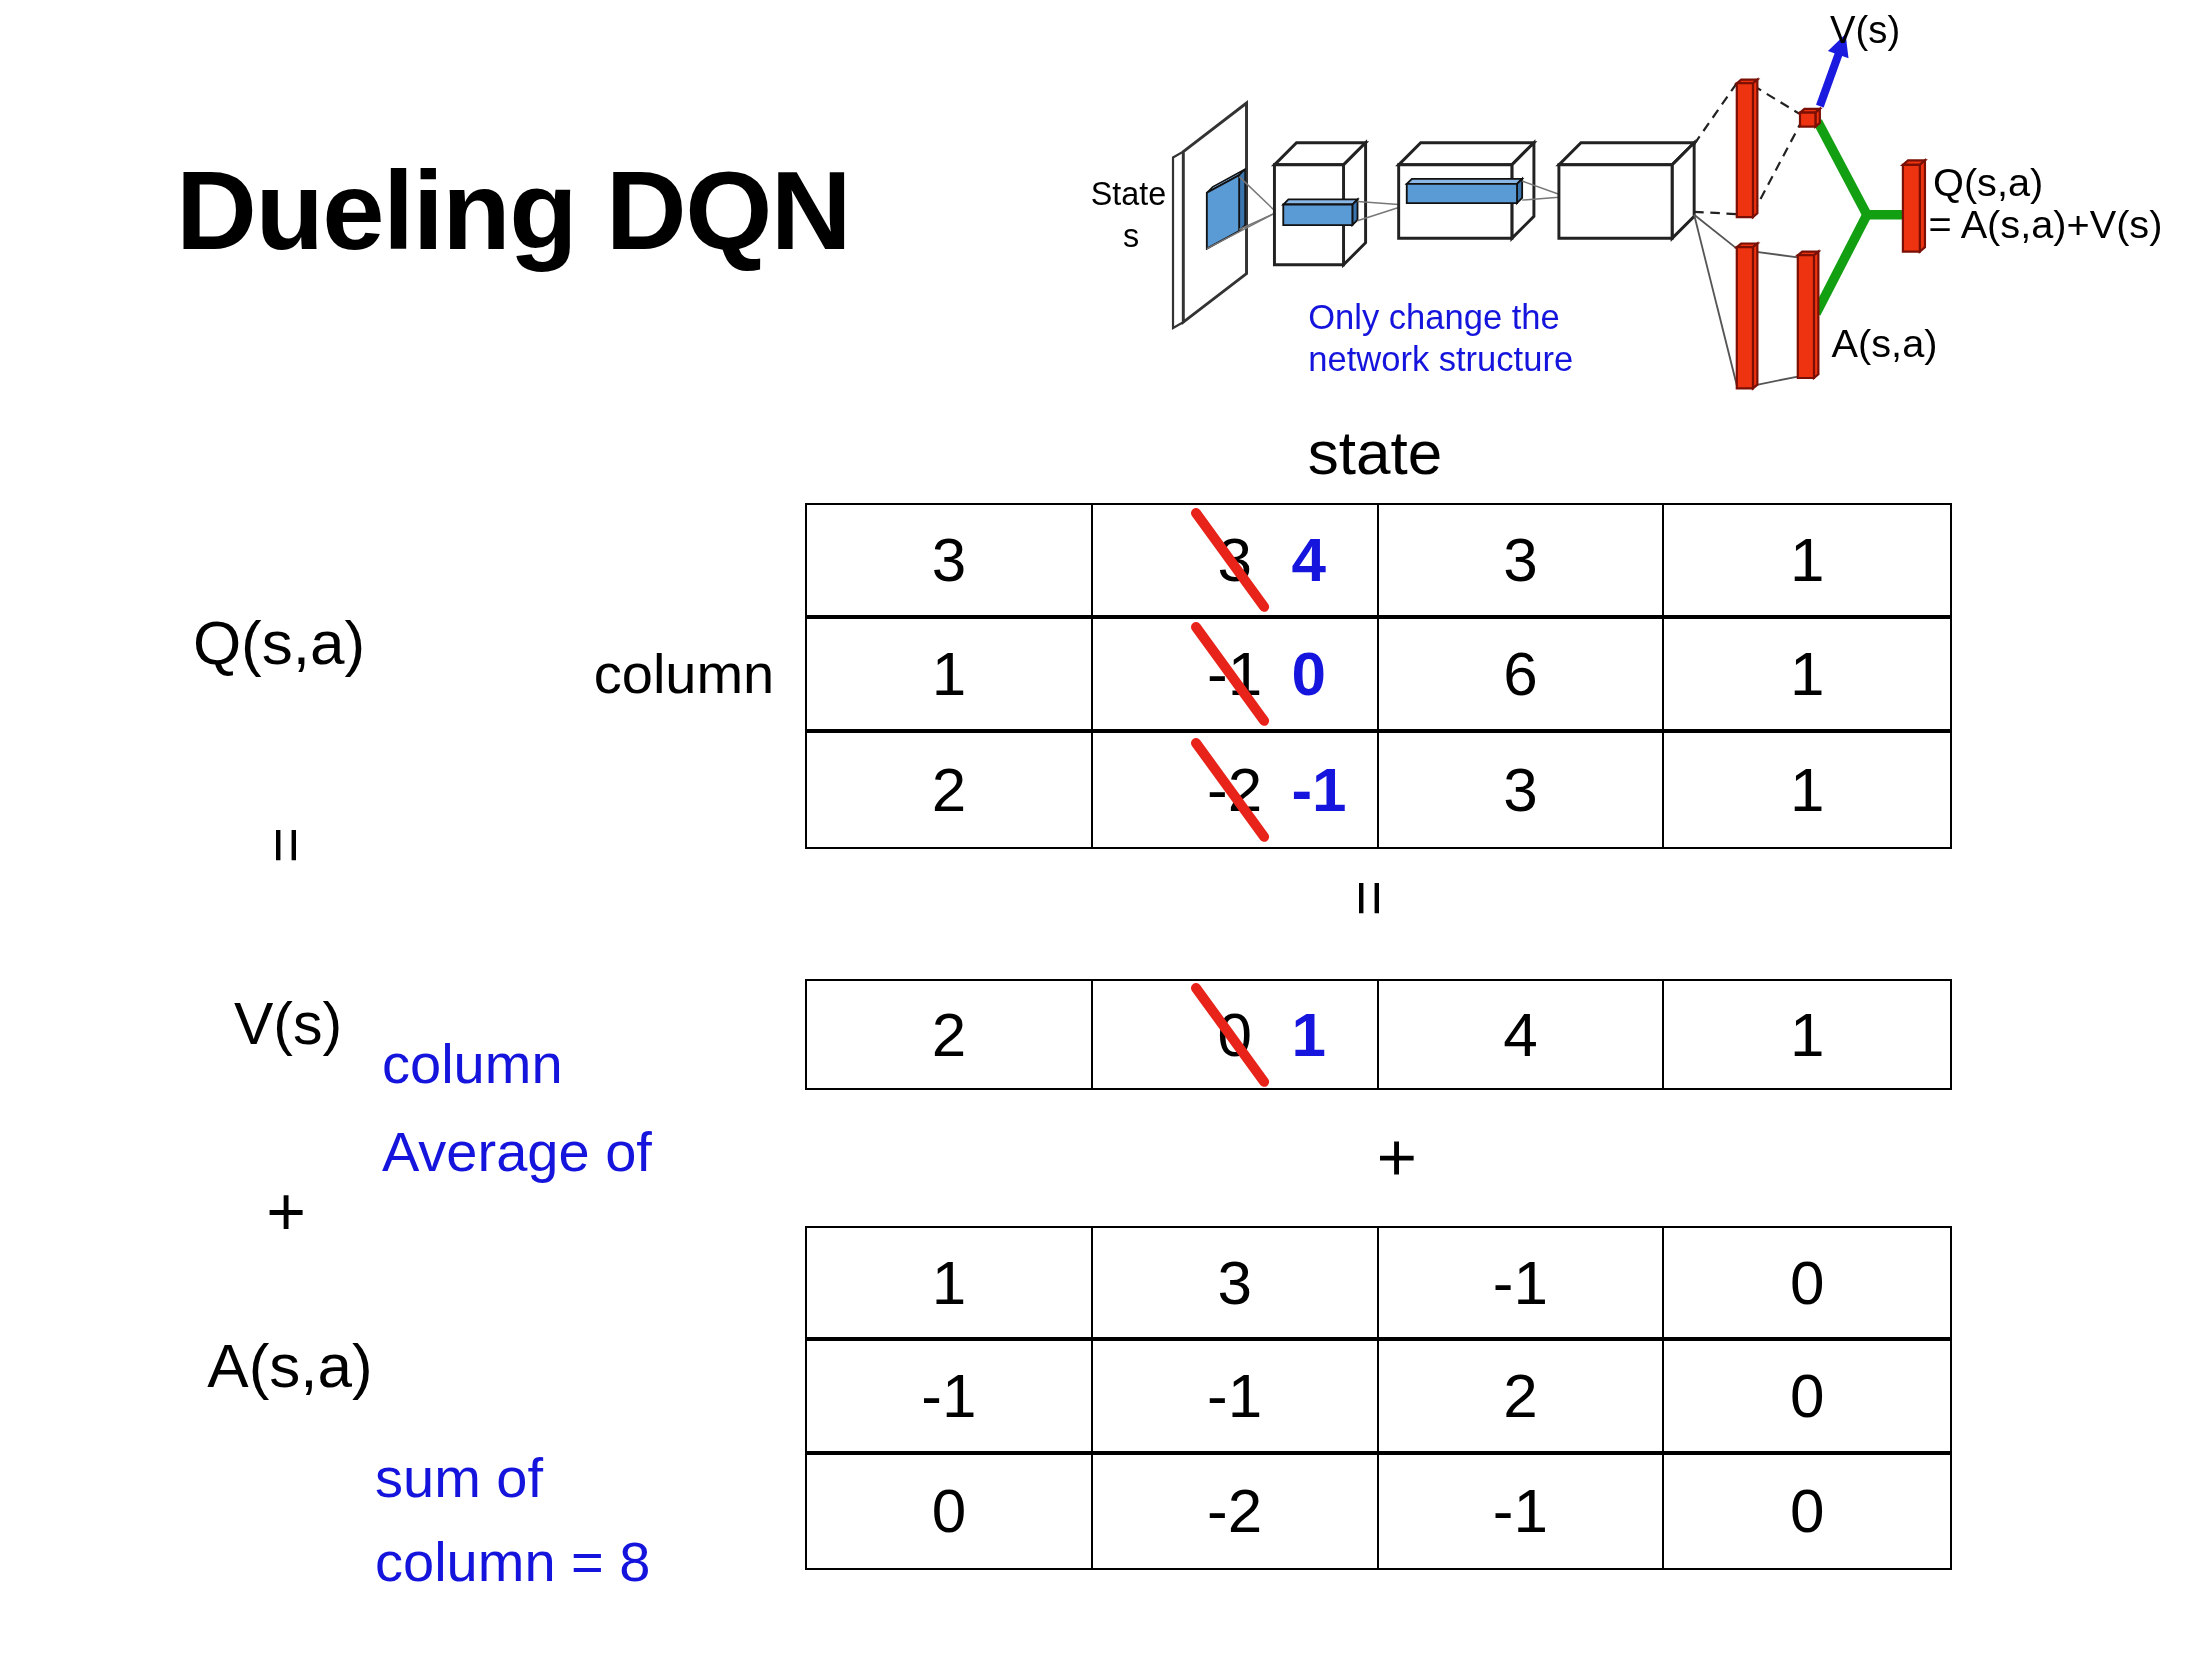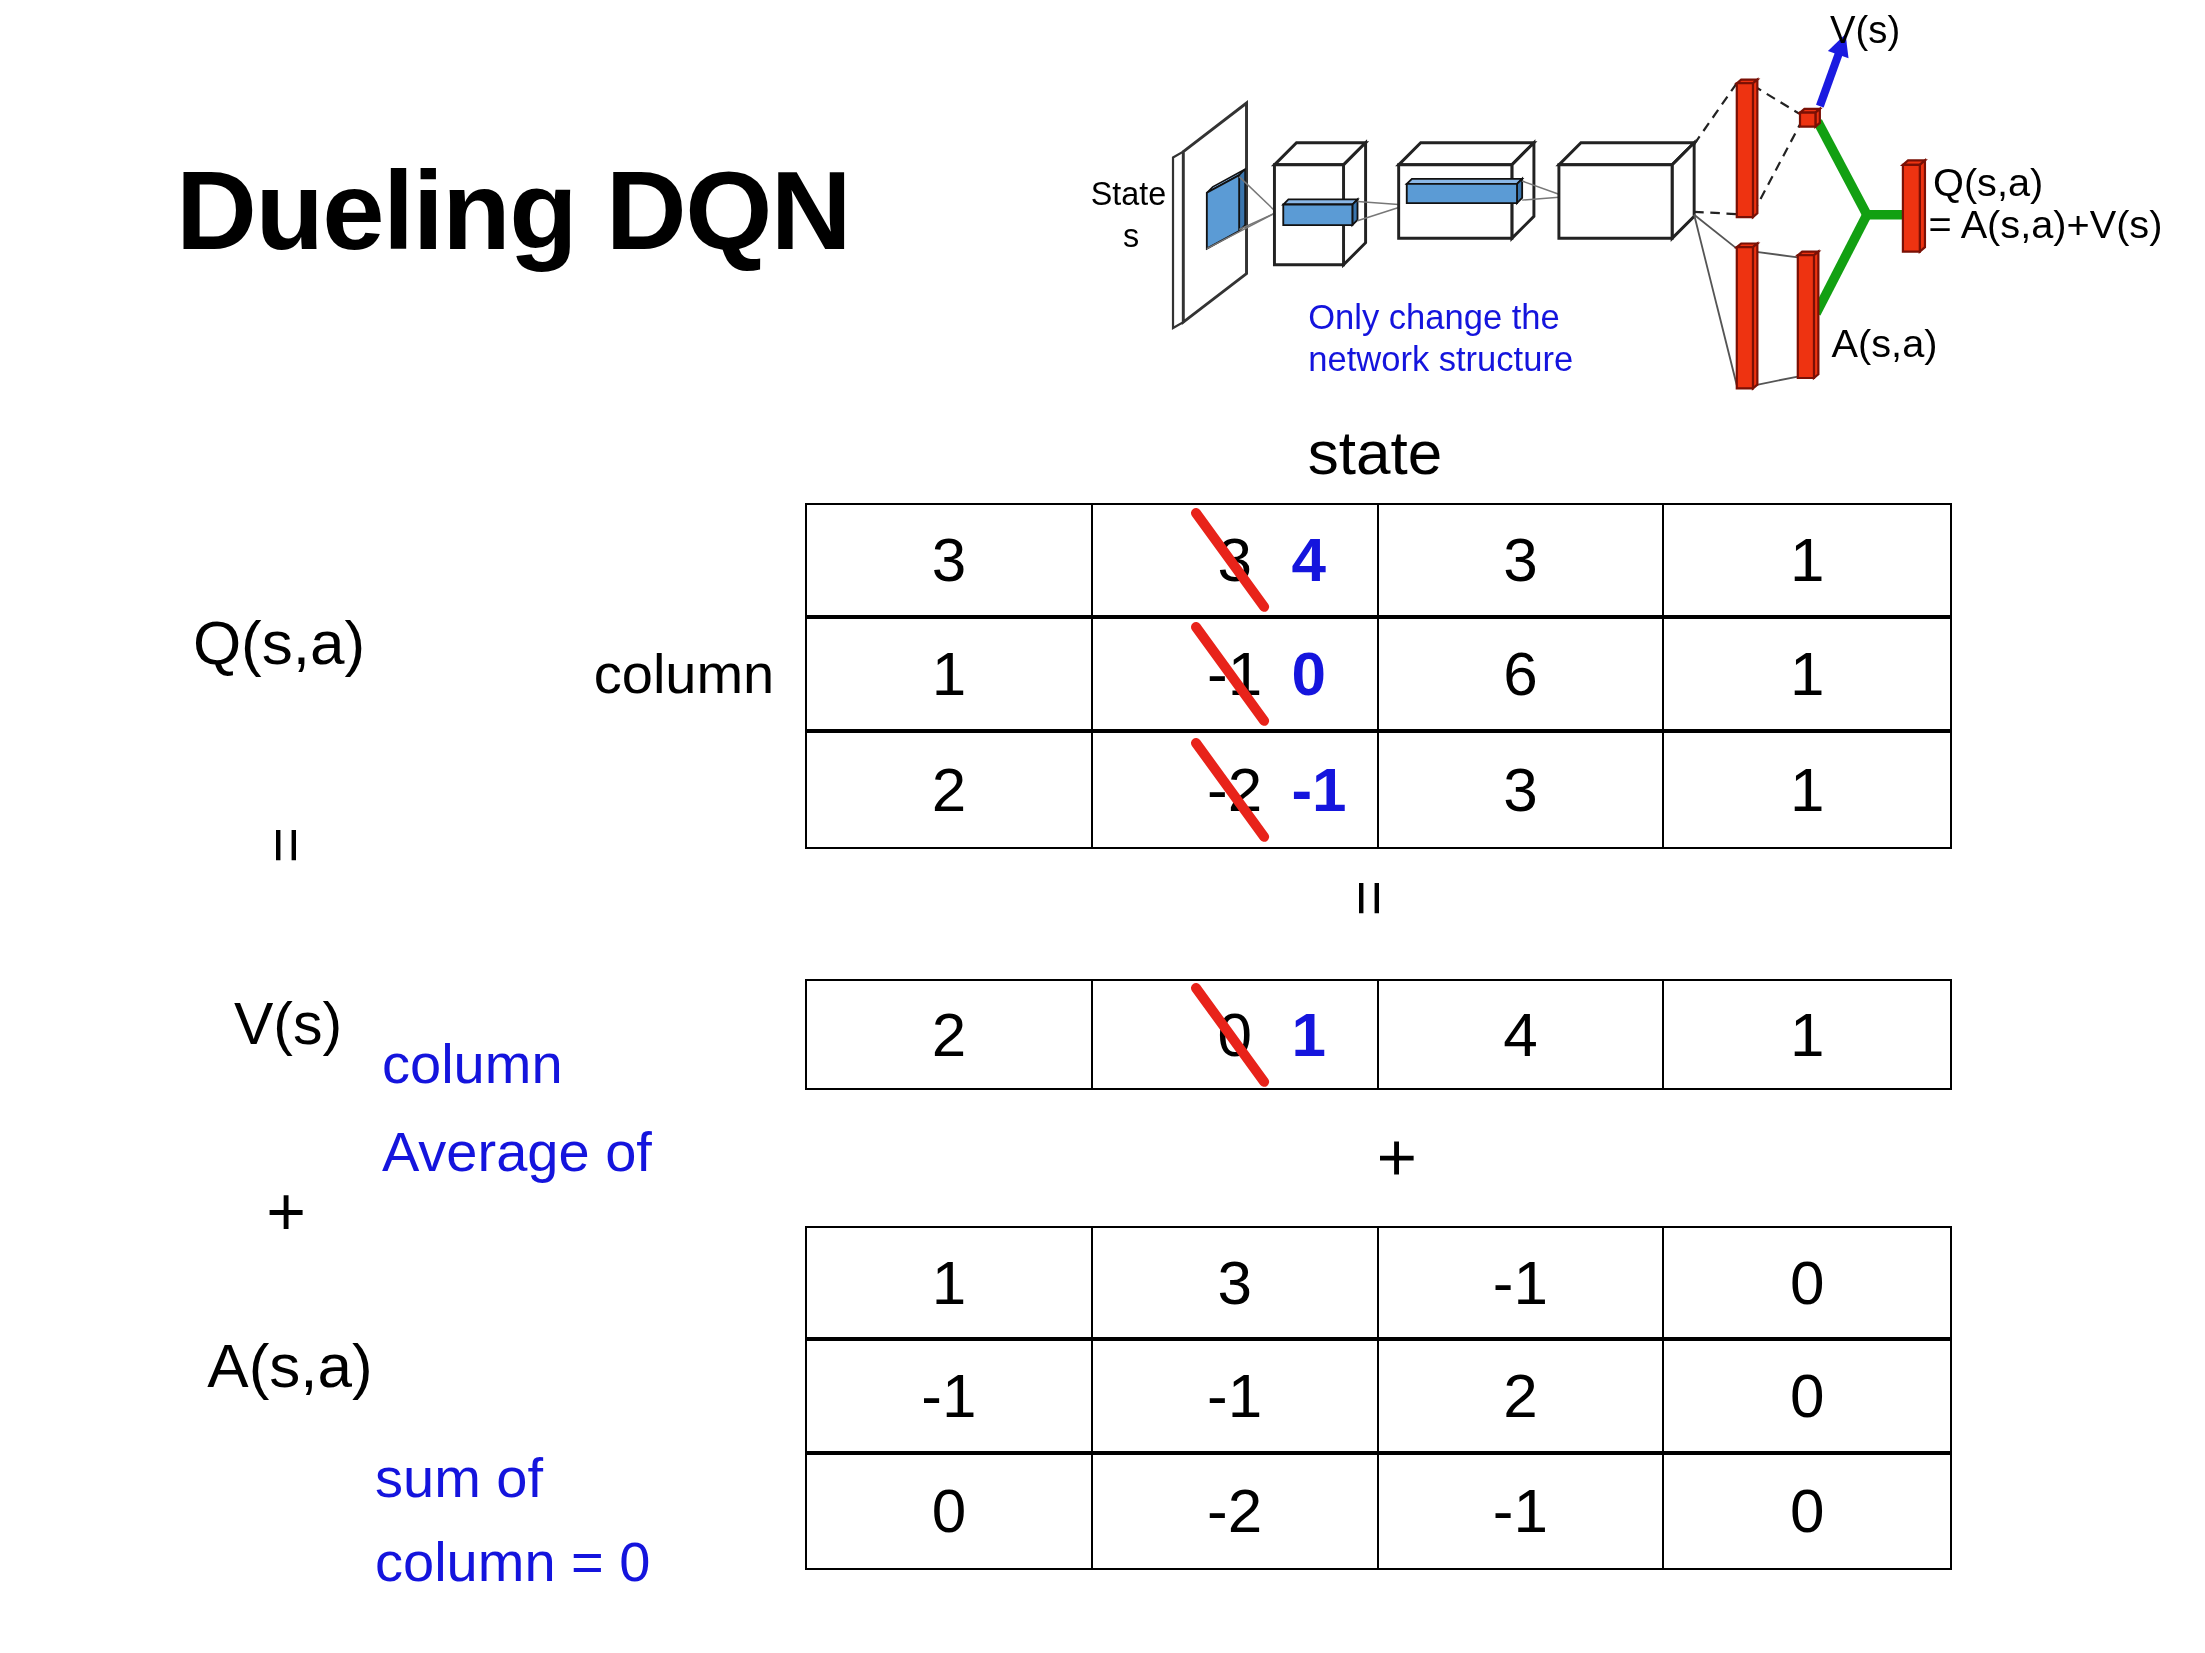--- a/index.html
+++ b/index.html
@@ -242,21 +242,21 @@
   <div id="plus-left" class="abs lbl centered">+</div>
   <div id="plus-mid" class="abs lbl rot90">+</div>
   <div id="a-label" class="abs lbl centered">A(s,a)</div>
 
   <div id="avg-note" class="abs blue-note">
     <div>column</div>
     <div>Average of</div>
   </div>
   <div id="sum-note" class="abs blue-note">
     <div>sum of</div>
-    <div>column = 0</div>
+    <div>column = 8</div>
   </div>
 
   <div id="q-matrix" class="matrix" style="left:805px; top:503px; width:1147px; height:346px; grid-template-rows:repeat(3,1fr);">
       <div class="cell">
         <span class="num">3</span>
       </div>
       <div class="cell">
         <span class="num old">3</span>
         <div class="strike"></div>
         <span class="num new">4</span>

